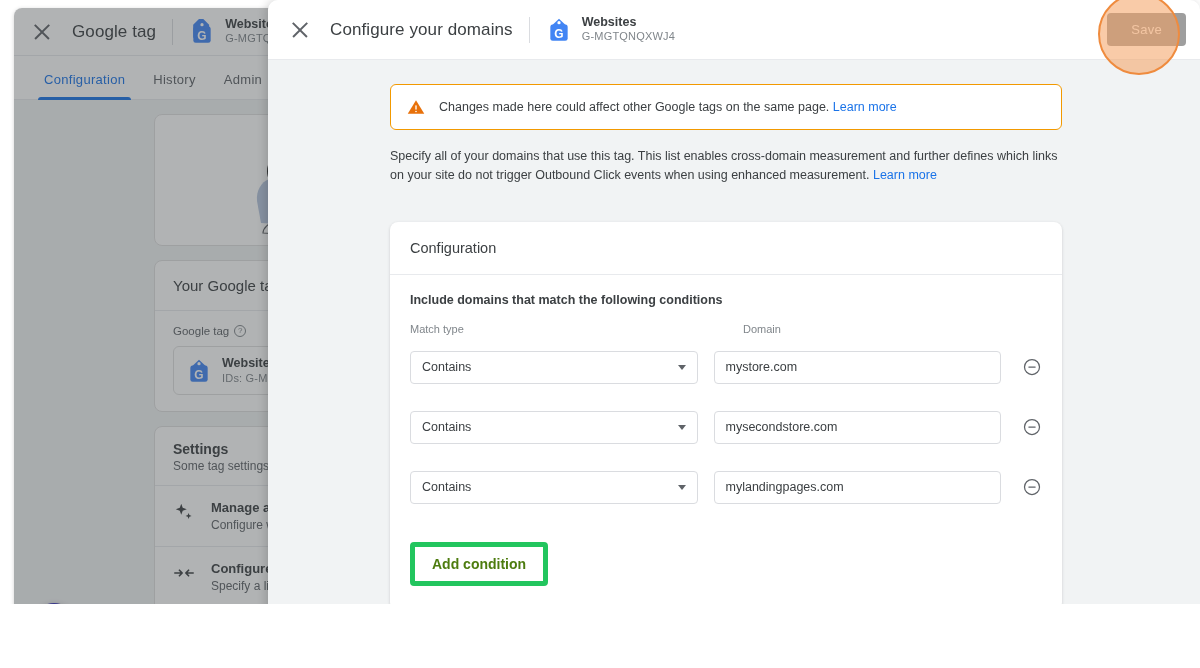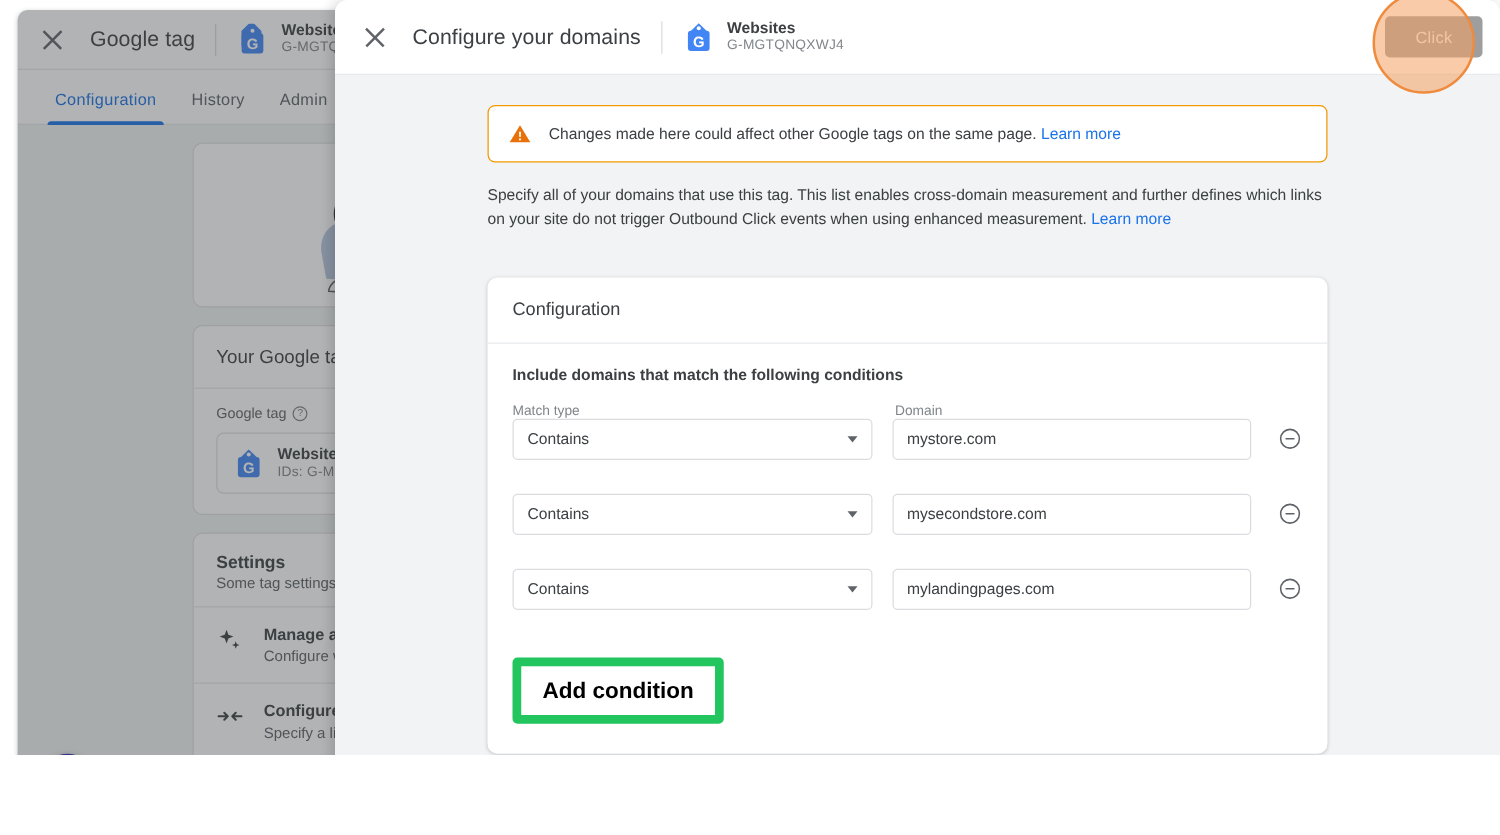--- a/index.html
+++ b/index.html
@@ -290,21 +290,21 @@
     padding: 18px 20px;
     border-bottom: 1px solid #e8eaed;
   }
   .cfg-body { padding: 18px 20px 24px 20px; }
   .cfg-cond-title {
     font-size: 12.5px;
     font-weight: bold;
     color: #3c4043;
     margin-bottom: 16px;
   }
-  .col-heads { display: flex; margin-bottom: 0; }
+  .col-heads { display: flex; margin-bottom: 16px; gap: 27px; }
   .col-h {
     font-size: 11px;
     color: #80868b;
   }
   .col-h.match { width: 306px; }
 
   .cond-row {
     display: flex;
     align-items: center;
     margin-bottom: 27px;
@@ -341,24 +341,24 @@
     font-family: "Liberation Sans", sans-serif;
   }
   .rm-btn {
     width: 20px; height: 20px;
     margin-left: 21px;
     flex: 0 0 auto;
   }
   .add-btn {
     margin-top: 11px;
     background: #ffffff;
-    border: 7px solid #22c55e;
+    border: 5px solid #22c55e;
     border-radius: 4px;
-    color: #000000;
-    font-size: 18px;
+    color: #4d7c0f;
+    font-size: 14px;
     font-weight: bold;
     padding: 9px 17px;
     font-family: "Liberation Sans", sans-serif;
   }
 
   
   #click-halo {
     position: absolute;
     left: 1098px; top: -7px;
     width: 82px; height: 82px;
@@ -513,21 +513,21 @@
           <rect x="4" y="7" width="16" height="15" rx="2.2" fill="#4285f4"></rect>
           <path d="M12 1.5 19.8 9H4.2L12 1.5z" fill="#4285f4"></path>
           <circle cx="12" cy="5.2" r="1.5" fill="#ffffff"></circle>
           <text x="12" y="19" font-family="Liberation Sans, sans-serif" font-size="11" font-weight="bold" fill="#ffffff" text-anchor="middle">G</text>
         </svg>
         <div class="tag-meta">
           <div class="tag-name">Websites</div>
           <div class="tag-id">G-MGTQNQXWJ4</div>
         </div>
       </div>
-      <button class="modal-save">Click</button>
+      <button class="modal-save">Save</button>
     </div>
 
     <div class="modal-body">
       <div class="body-inner">
 
         <div class="warn-banner">
           <svg class="warn-ico" viewBox="0 0 24 24">
             <path d="M12 3 23 21H1z" fill="#e8710a"></path>
             <rect x="11.1" y="9.5" width="1.8" height="6" rx=".9" fill="#ffffff"></rect>
             <circle cx="12" cy="18" r="1.1" fill="#ffffff"></circle>

